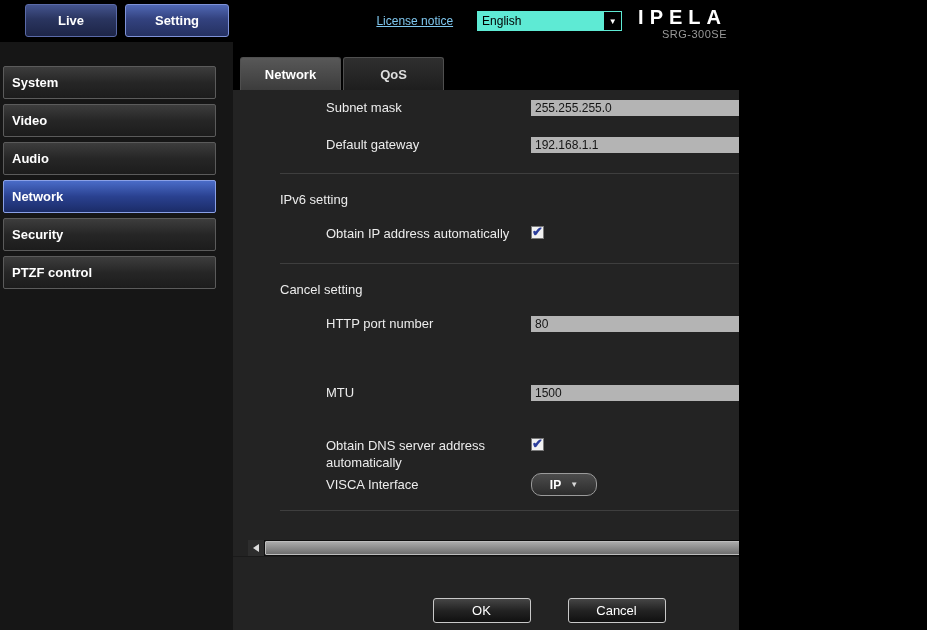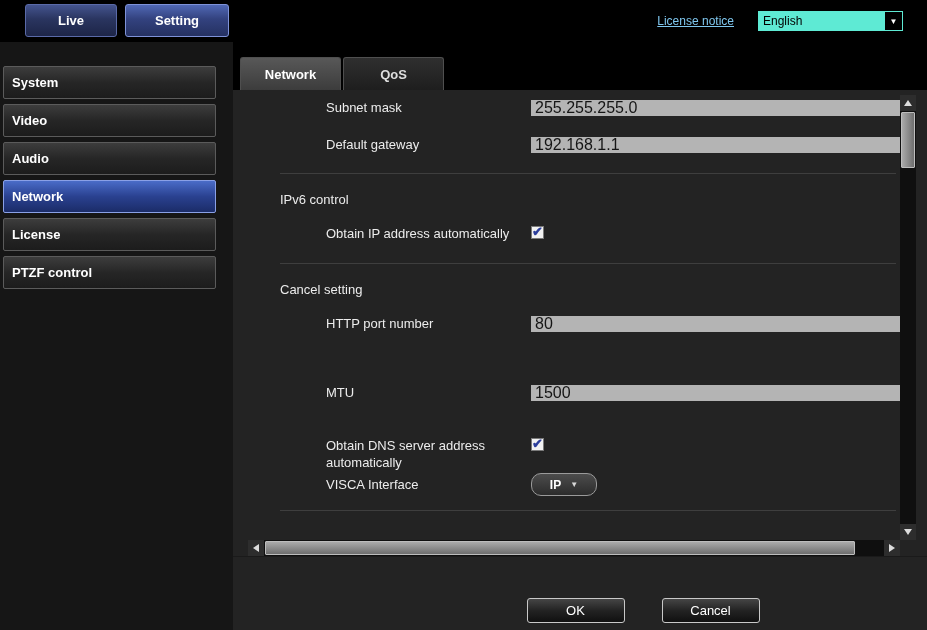--- a/index.html
+++ b/index.html
@@ -1,18 +1,18 @@
 <!DOCTYPE html>
 <html><head>
 <meta charset="utf-8">
 <style>
   * { margin:0; padding:0; box-sizing:border-box; }
   html,body { background:#000; }
   body { width:927px; height:630px; font-family:"Liberation Sans",sans-serif; overflow:hidden; }
-  .screen { position:relative; width:927px; height:630px; background:#161616; overflow:hidden; }
+  .screen { position:relative; width:739px; height:630px; background:#161616; overflow:hidden; }
 
   
   .topbar { position:absolute; left:0; top:0; width:100%; height:42px; background:#000; display:flex; }
   .top-tabs { display:flex; gap:8px; padding:4px 0 0 25px; }
   .top-tab { width:92px; height:33px; display:flex; align-items:center; justify-content:center;
              color:#fff; font-weight:bold; font-size:13px; border-radius:3px; cursor:pointer;
              background:linear-gradient(180deg,#44548e 0%,#2a3560 45%,#1d2547 100%); border:1px solid #5a6aa8; }
   .top-tab.active { width:104px; background:linear-gradient(180deg,#5068b4 0%,#33427f 45%,#253161 100%); border:1px solid #7e92d8; }
   .top-right { margin-left:auto; display:flex; align-items:center; height:42px; padding-right:8px; }
   .license { color:#7fc7ef; font-size:12px; text-decoration:underline; cursor:pointer; margin-right:24px; }
@@ -42,21 +42,21 @@
 
   .scroll-container { position:absolute; left:15px; top:5px; width:668px; height:461px; }
   .content { position:absolute; left:16px; top:0; width:652px; height:445px; overflow:hidden; background:#232323; }
 
   
   .form { padding-top:4px; }
   .frow { display:flex; align-items:center; padding-left:62px; margin-bottom:20px; }
   .frow.check-row { align-items:flex-start; }
   .flabel { width:185px; margin-right:20px; font-size:13px; color:#ececec; line-height:17px; }
   .fvalue { width:380px; }
-  .tinput { width:380px; height:16px; background:#b4b4b4; border:none; font-size:16px; color:#151515;
+  .tinput { width:380px; height:16px; background:#b4b4b4; border:none; font-size:12px; color:#151515;
             padding:0 4px; font-family:inherit; display:block; }
   .section-h { font-size:13px; color:#ececec; margin:0 0 18px 16px; }
   .divider { height:1px; background:#3e3e3e; margin:6px 20px 18px 16px; }
   .row-http { margin-bottom:52px; }
   .row-mtu { margin-bottom:36px; }
   .row-dns { margin-bottom:2px; }
   .row-visca { margin-bottom:14px; }
   .checkbox { width:13px; height:13px; background:#f2f2f2; border:1px solid #7a7a7a; position:relative;
               display:inline-block; margin-top:1px; cursor:pointer; }
   .checkbox.checked::after { content:"✔"; position:absolute; left:0; top:-3px; font-size:13px;
@@ -97,29 +97,33 @@
     <div class="top-tabs">
       <div class="top-tab">Live</div>
       <div class="top-tab active">Setting</div>
     </div>
     <div class="top-right">
       <a class="license">License notice</a>
       <div class="lang-select">
         <span>English</span>
         <span class="lang-arrow">▼</span>
       </div>
+      <div class="brand">
+        <div class="logo">IPELA</div>
+        <div class="model">SRG-300SE</div>
+      </div>
     </div>
   </header>
 
   <nav class="sidebar">
     <div class="side-item">System</div>
     <div class="side-item">Video</div>
     <div class="side-item">Audio</div>
     <div class="side-item active">Network</div>
-    <div class="side-item">License</div>
+    <div class="side-item">Security</div>
     <div class="side-item">PTZF control</div>
   </nav>
 
   <main class="main">
     <div class="tabs-row">
       <div class="tab active">Network</div>
       <div class="tab">QoS</div>
     </div>
 
     <div class="panel">
@@ -136,21 +140,21 @@
 
             <div class="frow">
               <div class="flabel">Default gateway</div>
               <div class="fvalue">
                 <input class="tinput" type="text" value="192.168.1.1" style="">
               </div>
             </div>
 
             <div class="divider"></div>
 
-            <div class="section-h">IPv6 control</div>
+            <div class="section-h">IPv6 setting</div>
 
             <div class="frow check-row">
               <div class="flabel">Obtain IP address automatically</div>
               <div class="fvalue">
                 <span class="checkbox checked"></span>
               </div>
             </div>
 
             <div class="divider"></div>
 

